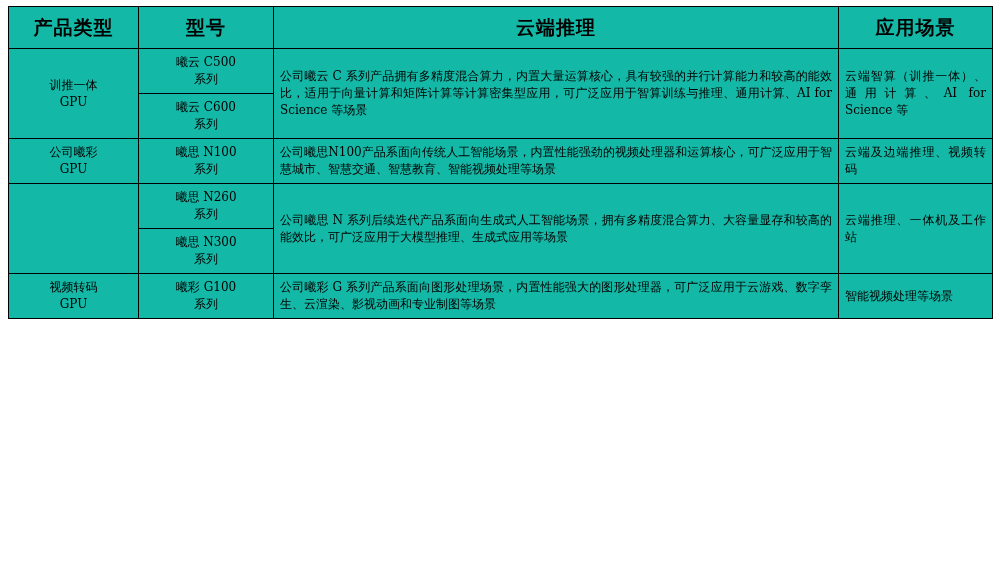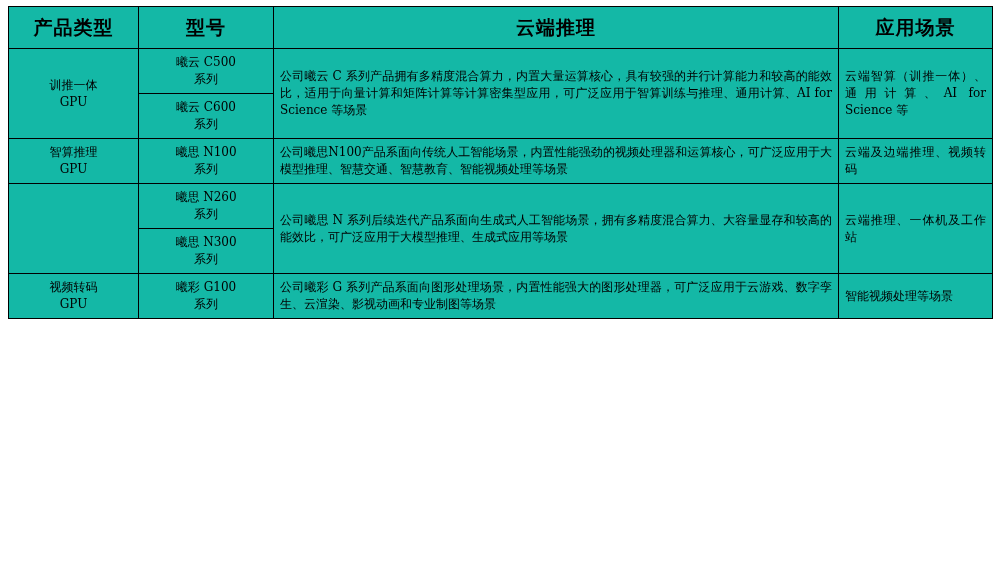--- a/index.html
+++ b/index.html
@@ -108,28 +108,28 @@
       </tr>
       <tr>
         <td class="model thin">
           <div class="nowrapx">曦云 C600</div>
           <div>系列</div>
         </td>
       </tr>
 
       <tr>
         <td class="cat">
-          <div>智算推理</div>
+          <div>公司曦彩</div>
           <div>GPU</div>
         </td>
         <td class="model">
           <div class="nowrapx">曦思 N100</div>
           <div>系列</div>
         </td>
-        <td class="just">公司曦思N100产品系面向传统人工智能场景，内置性能强劲的视频处理器和运算核心，可广泛应用于大模型推理、智慧交通、智慧教育、智能视频处理等场景</td>
+        <td class="just">公司曦思N100产品系面向传统人工智能场景，内置性能强劲的视频处理器和运算核心，可广泛应用于智慧城市、智慧交通、智慧教育、智能视频处理等场景</td>
         <td class="scene">云端及边端推理、视频转码</td>
       </tr>
 
       <tr>
         <td class="cat" rowspan="2">
           <div></div>
         </td>
         <td class="model thin">
           <div class="nowrapx">曦思 N260</div>
           <div>系列</div>

